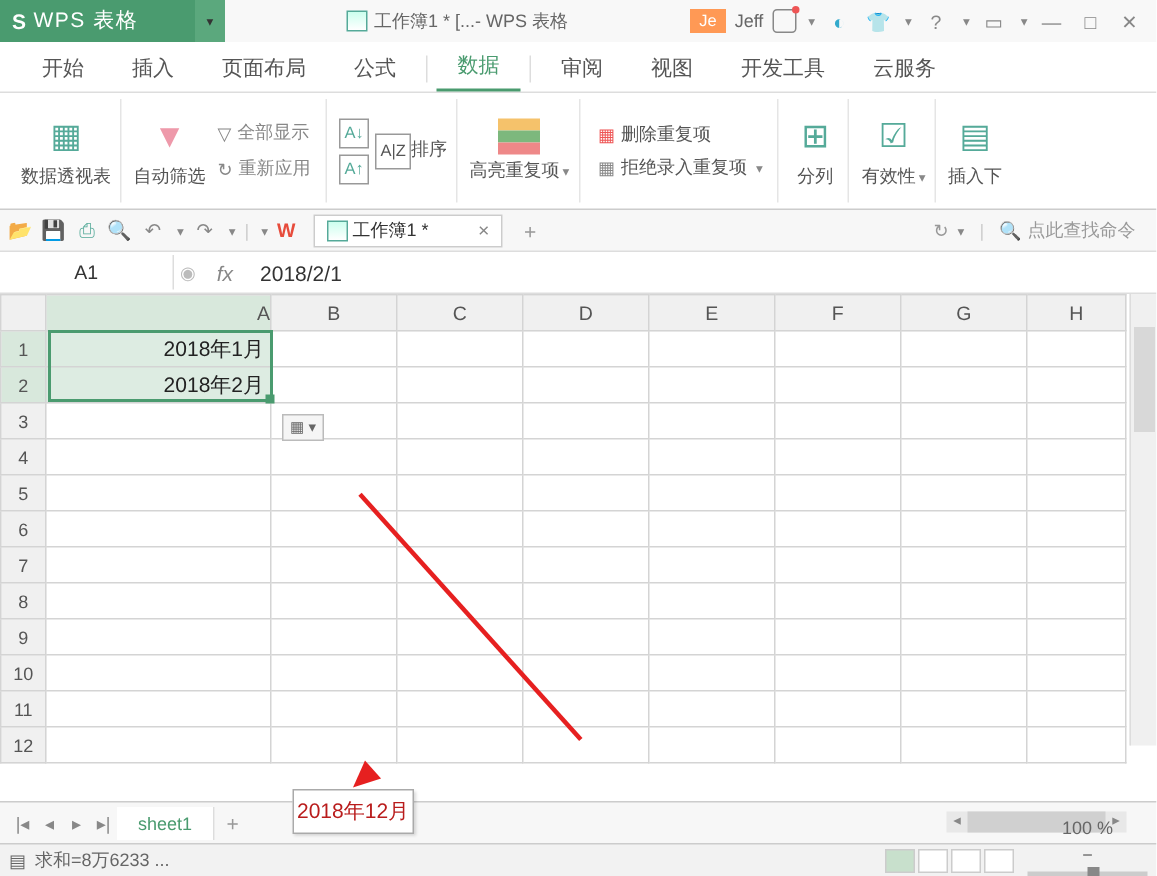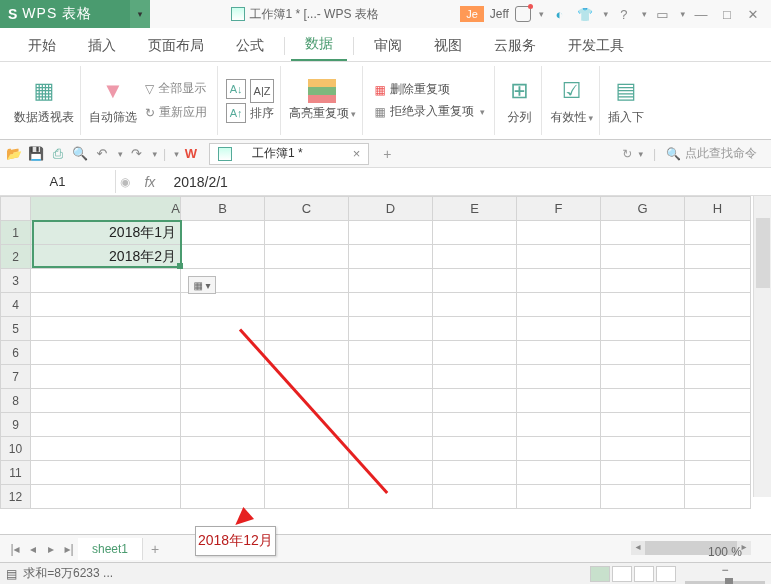--- a/index.html
+++ b/index.html
@@ -32,21 +32,21 @@
 .rbtn-sm { display:flex; align-items:center; gap:4px; padding:2px 4px; color:#888; font-size:12px; height:22px; }
 .rbtn-sm.en { color:#555; }
 .sortbox { width:20px; height:20px; border:1px solid #999; display:flex; align-items:center; justify-content:center; font-size:11px; }
 .caret { font-size:9px; color:#888; margin-left:2px; }
 .bigcolor { width:28px; height:24px; display:flex; flex-direction:column; }
 .bigcolor span { flex:1; }
 
 
 .quickbar { height:28px; background:#f7f7f7; border-bottom:1px solid #ddd; display:flex; align-items:center; padding:0 6px; gap:6px; }
 .qico { width:16px; height:16px; display:flex; align-items:center; justify-content:center; font-size:13px; }
-.wps-tab { display:flex; align-items:center; gap:20px; background:#fff; border:1px solid #ccc; padding:2px 8px; margin-left:6px; height:22px; }
+.wps-tab { display:flex; align-items:center; gap:3px; background:#fff; border:1px solid #ccc; padding:2px 8px; margin-left:6px; height:22px; }
 .wps-close { color:#888; margin-left:30px; font-size:13px; }
 .wpslogo { color:#e74c3c; font-weight:bold; font-size:13px; }
 .wps-sheet { width:14px; height:14px; border:1px solid #5a9; background:linear-gradient(#cfe,#fff); }
 .cmd-search { margin-left:auto; display:flex; align-items:center; gap:4px; color:#999; padding-right:8px; }
 
 
 .fbar { height:28px; background:#fff; border-bottom:1px solid #ddd; display:flex; align-items:center; }
 .namebox { width:116px; border-right:1px solid #ddd; text-align:center; padding:4px; font-size:13px; }
 .fx { padding:0 10px; color:#888; font-style:italic; font-size:14px; }
 .cellval { padding:0 8px; font-size:14px; }
@@ -127,22 +127,22 @@
 <div class="maintabs">
   <div class="mtab">开始</div>
   <div class="mtab">插入</div>
   <div class="mtab">页面布局</div>
   <div class="mtab">公式</div>
   <div class="mtab-sep"></div>
   <div class="mtab active">数据</div>
   <div class="mtab-sep"></div>
   <div class="mtab">审阅</div>
   <div class="mtab">视图</div>
+  <div class="mtab">开发工具</div>
   <div class="mtab">云服务</div>
-  <div class="mtab">开发工具</div>
 </div>
 
 <div class="ribbon">
   <div class="rgroup">
     <div class="rico-big" style="color:#5a9">▦</div>
     <div class="rlbl">数据透视表</div>
   </div>
   <div class="rgroup row" style="gap:4px">
     <div style="display:flex;flex-direction:column;align-items:center">
       <div class="rico-big" style="color:#e9a">▼</div>
@@ -157,21 +157,21 @@
           <span>↻</span>
           <span>重新应用</span>
         </div>
     </div>
   </div>
   <div class="rgroup row" style="gap:4px">
     <div style="display:flex;flex-direction:column;gap:4px">
       <div class="sortbox" style="color:#5a9">A↓</div>
       <div class="sortbox" style="color:#5a9">A↑</div>
     </div>
-    <div style="display:flex;flex-direction:column;align-items:flex-start">
+    <div style="display:flex;flex-direction:row;align-items:flex-start">
       <div class="sortbox" style="width:24px;height:24px">A|Z</div>
       <div class="rlbl">排序</div>
     </div>
   </div>
   <div class="rgroup">
     <div class="bigcolor">
         <span style="background:#f5c26b"></span>
         <span style="background:#7db87d"></span>
         <span style="background:#e88"></span>
       </div>

